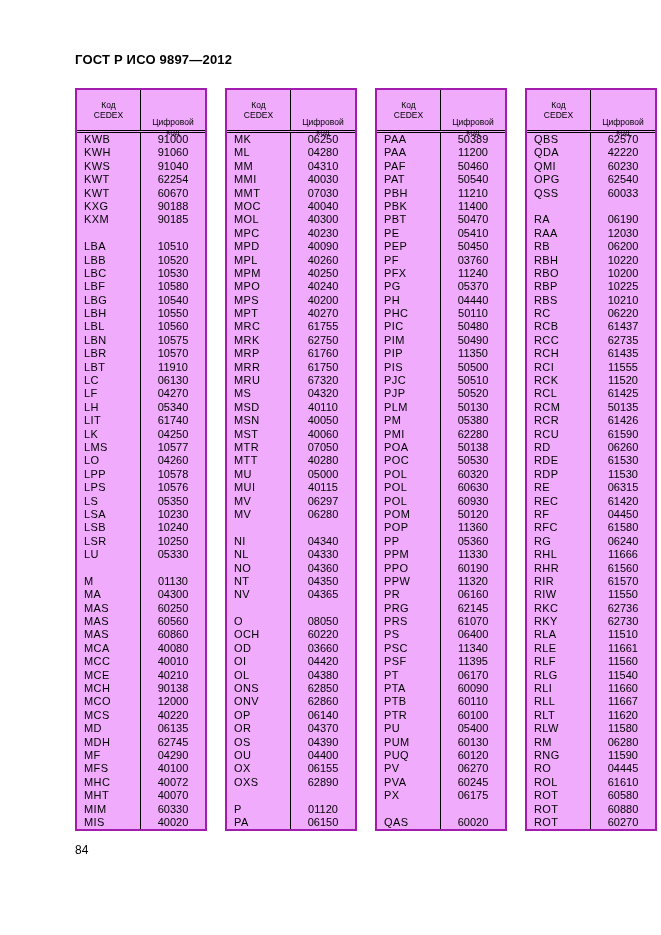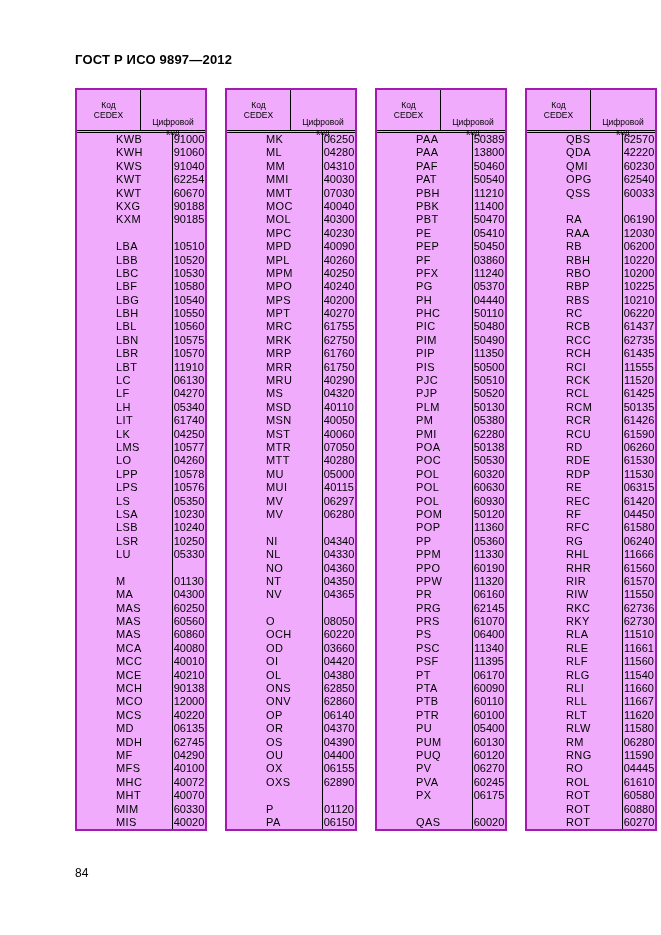--- a/index.html
+++ b/index.html
@@ -41,21 +41,21 @@
     display: flex;
     flex-direction: column;
     align-items: center;
     justify-content: center;
     font-size: 8.5px;
     line-height: 10px;
     text-align: center;
   }
   .thc.c1 { width: 64px; border-right: 1px solid #000; }
   .thc.c2 { flex: 1; margin-top: 34px; }
-  .tbody { display: block; margin-left: 32px; }
+  .tbody { display: block; }
   .trow { display: flex; height: 13.4px; }
   .trow .c1 {
     box-sizing: border-box;
     width: 64px;
     border-right: 1px solid #000;
     padding-left: 7px;
     font-size: 11px;
     line-height: 13.4px;
     letter-spacing: 0.4px;
     white-space: nowrap;
@@ -66,21 +66,20 @@
     text-align: center;
     font-size: 11px;
     line-height: 13.4px;
     white-space: nowrap;
     overflow: hidden;
   }
   .page-number {
     position: absolute;
     left: 75px; top: 843px;
     font-size: 12px;
-    margin-top: 23px;
   }
 </style>
 </head>
 <body>
 
 <div class="doc-title">ГОСТ Р ИСО 9897—2012</div>
 
 <div class="tables-row">
 
   <div class="ctable">
@@ -385,21 +384,21 @@
         <div class="trow">
           <span class="c1">MRP</span>
           <span class="c2">61760</span>
         </div>
         <div class="trow">
           <span class="c1">MRR</span>
           <span class="c2">61750</span>
         </div>
         <div class="trow">
           <span class="c1">MRU</span>
-          <span class="c2">40290</span>
+          <span class="c2">67320</span>
         </div>
         <div class="trow">
           <span class="c1">MS</span>
           <span class="c2">04320</span>
         </div>
         <div class="trow">
           <span class="c1">MSD</span>
           <span class="c2">40110</span>
         </div>
         <div class="trow">
@@ -540,21 +539,21 @@
         <span>код</span>
       </div>
     </div>
     <div class="tbody">
         <div class="trow">
           <span class="c1">PAA</span>
           <span class="c2">50389</span>
         </div>
         <div class="trow">
           <span class="c1">PAA</span>
-          <span class="c2">13800</span>
+          <span class="c2">11200</span>
         </div>
         <div class="trow">
           <span class="c1">PAF</span>
           <span class="c2">50460</span>
         </div>
         <div class="trow">
           <span class="c1">PAT</span>
           <span class="c2">50540</span>
         </div>
         <div class="trow">
@@ -572,21 +571,21 @@
         <div class="trow">
           <span class="c1">PE</span>
           <span class="c2">05410</span>
         </div>
         <div class="trow">
           <span class="c1">PEP</span>
           <span class="c2">50450</span>
         </div>
         <div class="trow">
           <span class="c1">PF</span>
-          <span class="c2">03860</span>
+          <span class="c2">03760</span>
         </div>
         <div class="trow">
           <span class="c1">PFX</span>
           <span class="c2">11240</span>
         </div>
         <div class="trow">
           <span class="c1">PG</span>
           <span class="c2">05370</span>
         </div>
         <div class="trow">

